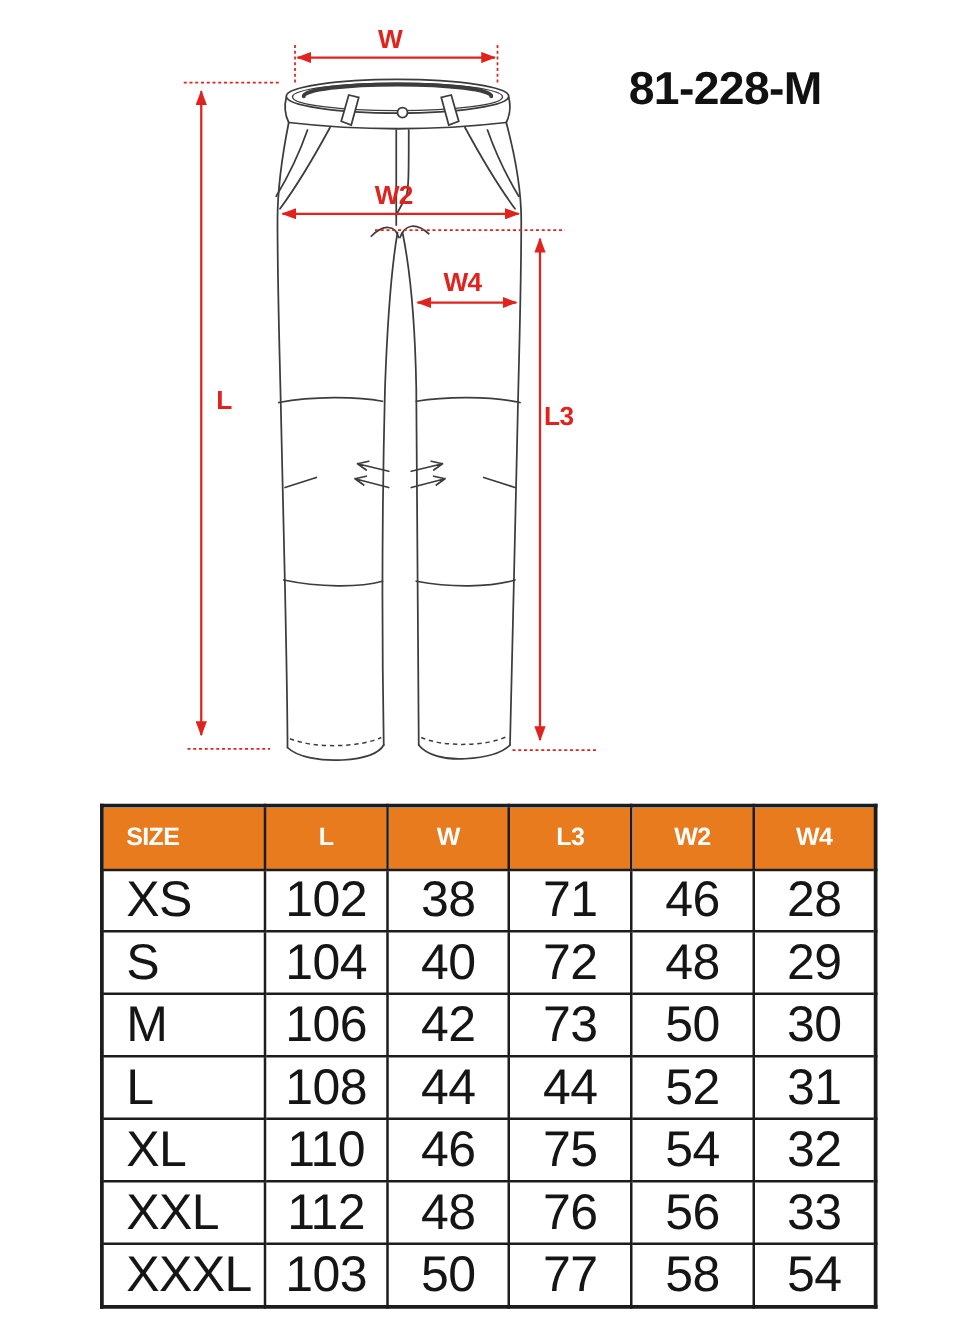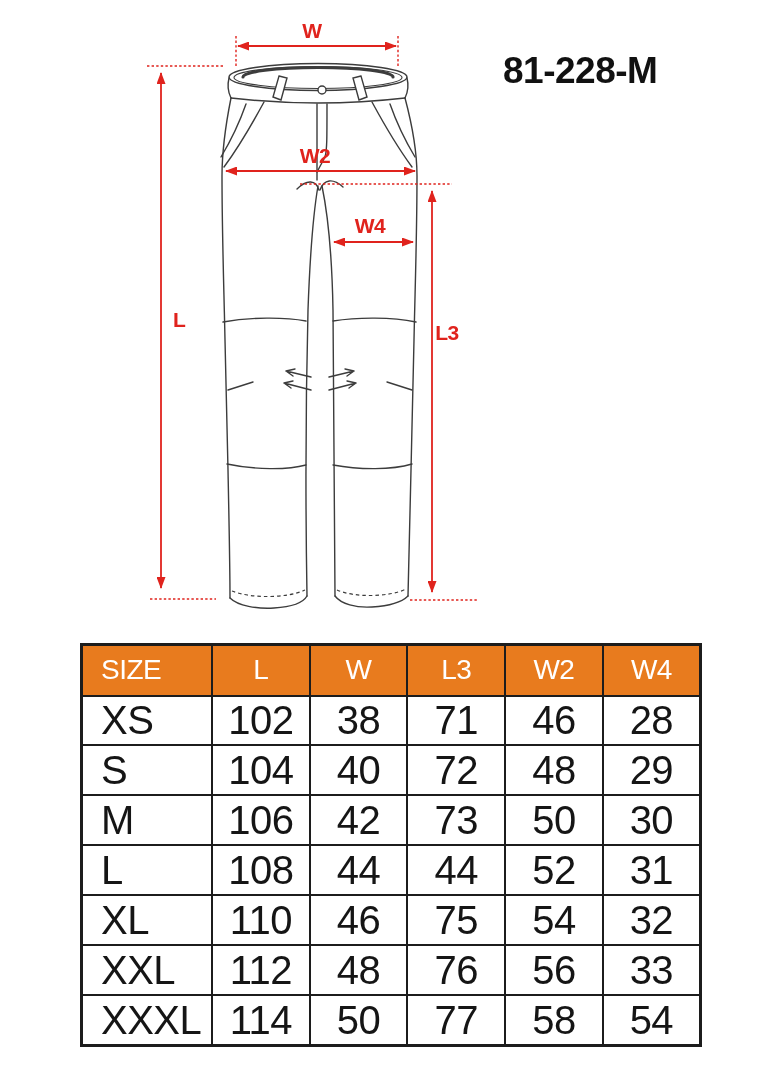--- a/index.html
+++ b/index.html
@@ -37,21 +37,21 @@
     border:3px solid var(--border);
     font-family:"Liberation Sans",sans-serif;
   }
   .size-table th,.size-table td{
     border:2px solid var(--border);text-align:center;padding:0;
     font-size:40px;color:#151515;font-weight:normal;letter-spacing:-0.5px;
     overflow:hidden;white-space:nowrap;
   }
   .size-table thead tr{height:51px;}
   .size-table th{
-    background:var(--hdr-bg);color:var(--hdr-text);font-weight:normal;font-size:28px;
+    background:var(--hdr-bg);color:var(--hdr-text);font-weight:bold;font-size:20px;
   }
   .size-table .col-size{width:110px;text-align:left;padding-left:18px;}
 </style>
 </head>
 <body>
 
 <div class="stage">
 
   <svg class="diagram" width="784" height="630" viewBox="0 0 784 630">
     <defs>
@@ -197,21 +197,21 @@
         <tr>
           <td class="col-size">XXL</td>
           <td>112</td>
           <td>48</td>
           <td>76</td>
           <td>56</td>
           <td>33</td>
         </tr>
         <tr>
           <td class="col-size">XXXL</td>
-          <td>114</td>
+          <td>103</td>
           <td>50</td>
           <td>77</td>
           <td>58</td>
           <td>54</td>
         </tr>
       </tbody>
   </table>
 
 </div>
 

